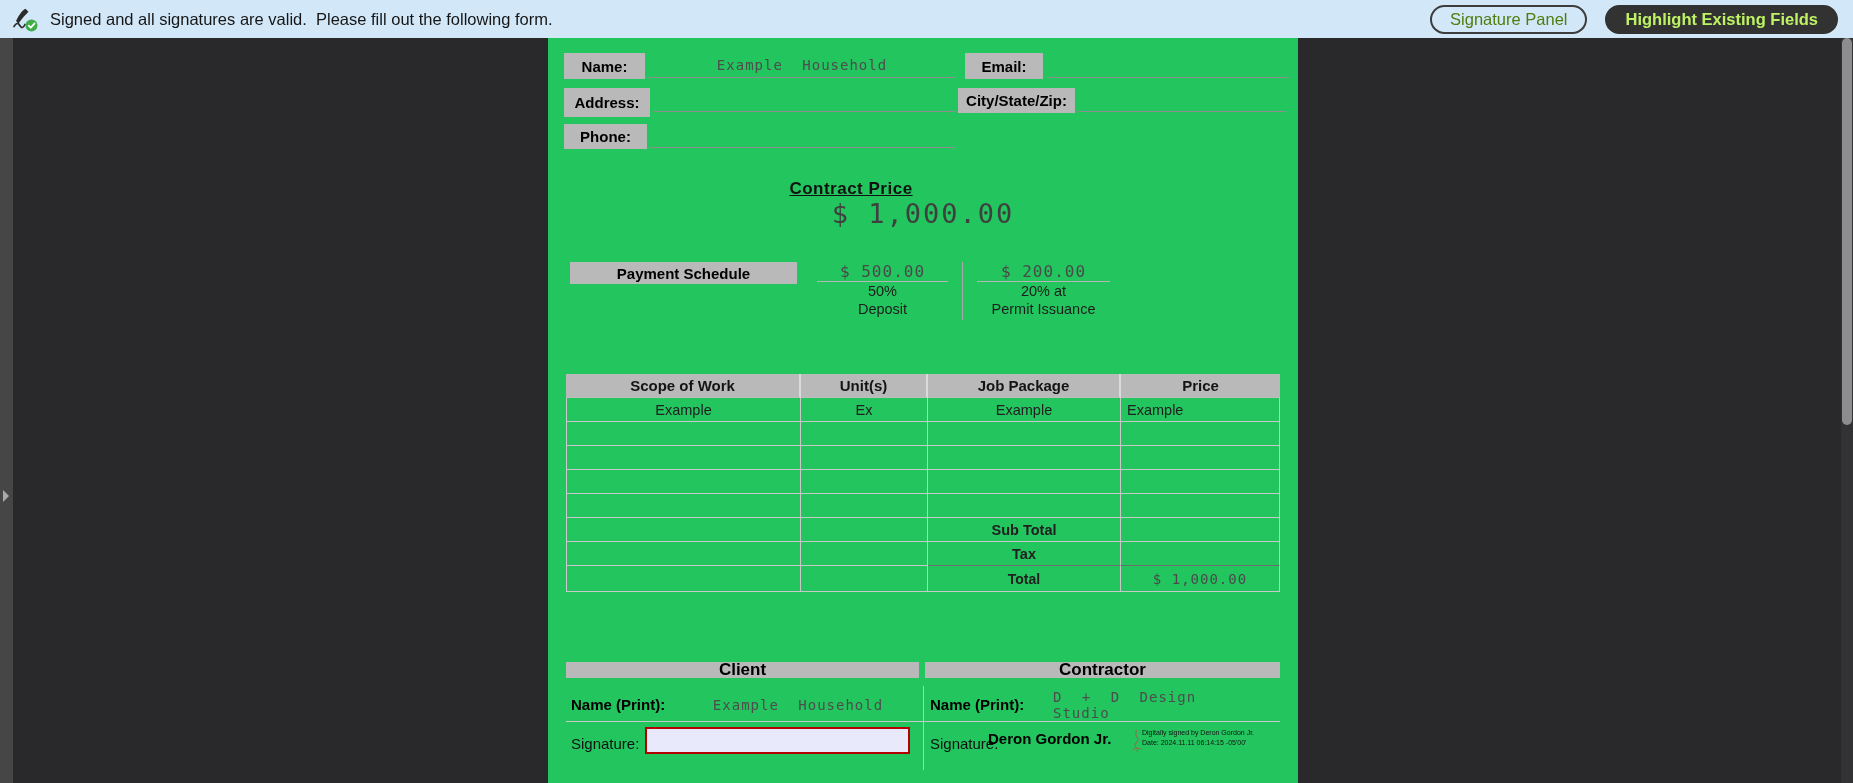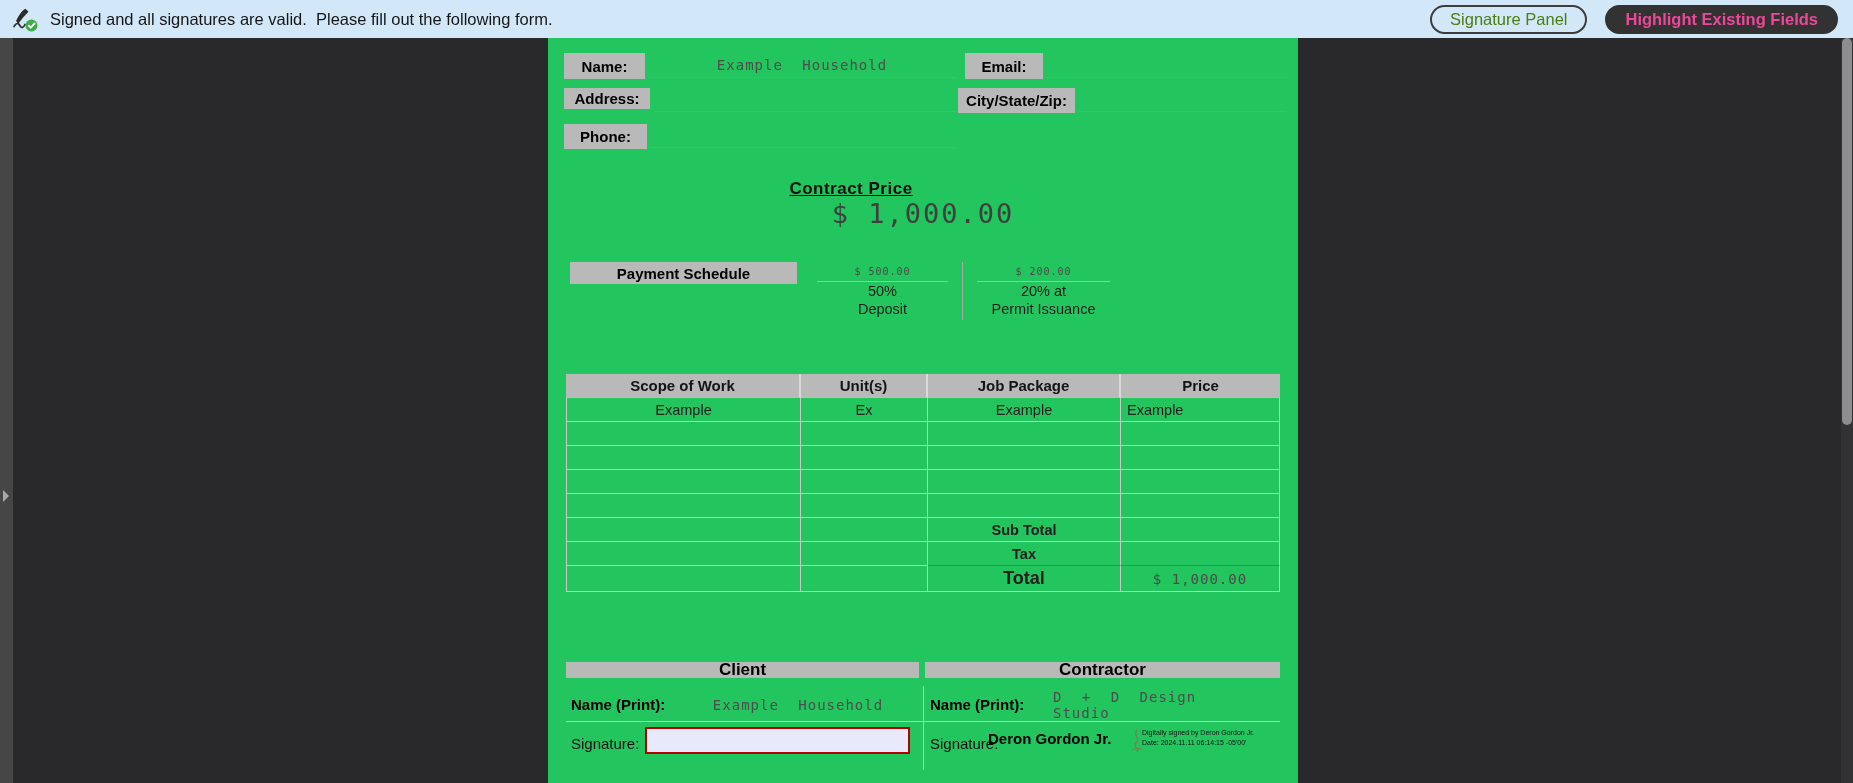--- a/index.html
+++ b/index.html
@@ -10,21 +10,21 @@
 
   
   .notif{left:0;top:0;width:1853px;height:48px;background:#d2e8f8;display:flex;align-items:center;}
   .notif-icon{position:absolute;left:12px;top:6px;width:26px;height:26px;}
   .notif-msg{position:absolute;left:50px;top:0;height:38px;display:flex;align-items:center;
     font-size:16.5px;color:#161616;white-space:pre-wrap;}
   .notif-btns{position:absolute;right:15px;top:0;height:38px;display:flex;align-items:center;gap:18px;}
   .pill{height:29px;border-radius:15px;padding:0 18px;font-size:16.5px;display:flex;align-items:center;
     cursor:pointer;font-family:"Liberation Sans",sans-serif;}
   .pill-outline{background:transparent;border:2px solid #3d3d3d;color:#4d7c0f;}
-  .pill-dark{background:#323232;border:2px solid #323232;color:#ec4899;font-weight:bold;}
+  .pill-dark{background:#323232;border:2px solid #323232;color:#bef264;font-weight:bold;}
 
   
   .left-strip{left:0;top:38px;width:13px;height:745px;background:#464646;}
   .pane-toggle{position:absolute;left:3px;top:452px;width:8px;height:12px;cursor:pointer;}
   .pane-toggle span{display:block;width:0;height:0;border-left:6px solid #a9a9a9;
     border-top:6px solid transparent;border-bottom:6px solid transparent;}
   .doc-area{left:13px;top:38px;width:1828px;height:745px;background:#29292b;}
   .vscroll{left:1841px;top:38px;width:12px;height:745px;background:#323235;}
   .vthumb{position:absolute;left:1px;top:0;width:10px;height:387px;background:#8d8d90;border-radius:5px;}
 
@@ -41,35 +41,35 @@
   .cprice-title{left:0;top:141px;width:606px;text-align:center;font-size:17px;font-weight:bold;}
   .cprice-title span{text-decoration:underline;letter-spacing:.5px;}
   .cprice-amt{left:0;top:160px;width:750px;text-align:center;font-size:27px;color:#3f3f3f;letter-spacing:2px;}
 
   
   .pay-head{left:22px;top:224px;width:227px;height:22px;font-size:15px;}
   .pay-cols{position:absolute;left:255px;top:224px;width:478px;height:58px;display:flex;}
   .pay-col{height:100%;padding-top:0;}
   .pay-col.b{border-left:1px solid #a9a9a9;}
   .pay-amt{height:20px;display:flex;align-items:center;justify-content:center;
-    font-size:10px;letter-spacing:1px;color:#4a4a4a;border-bottom:1px solid #b5b5b5;margin:0 14px;}
+    font-size:16px;letter-spacing:1px;color:#4a4a4a;border-bottom:1px solid #b5b5b5;margin:0 14px;}
   .pay-line{height:18px;display:flex;align-items:center;justify-content:center;font-size:14.5px;color:#1d1d1d;}
 
   
   .sow{position:absolute;left:18px;top:336px;width:714px;}
   .sow-row{display:grid;grid-template-columns:235px 127px 193px 159px;}
   .sow .h{height:24px;background:#b9b9b9;border-right:2px solid #dadada;border-bottom:1px solid #bdbdbd;
     display:flex;align-items:center;justify-content:center;font-size:15px;font-weight:bold;color:#141414;}
   .sow .h:last-child{border-right:none;text-align:right;}
   .sow .c{height:24px;border-right:1px solid #c9c9c9;border-bottom:1px solid #c9c9c9;
     display:flex;align-items:center;justify-content:center;font-size:14.5px;color:#202020;}
   .sow .c.first{border-left:1px solid #c9c9c9;}
   .sow .c.left{justify-content:flex-start;padding-left:6px;}
   .sow .c.sum{font-weight:bold;}
-  .sow .c.total-lbl{font-weight:bold;font-size:18px;}
+  .sow .c.total-lbl{font-weight:bold;font-size:14px;}
   .sow .c.darkline{border-bottom-color:#6e6e6e;}
   .sow .c.tall{height:26px;}
   .sow .c .val-money{font-size:14px;letter-spacing:1px;color:#4a4a4a;}
 
   
   .sig-head{height:16px;font-size:17px;font-weight:bold;}
   .sig-divider{left:375px;top:648px;width:1px;height:84px;background:#c2c2c2;}
   .sig-hline{left:18px;top:683px;width:714px;height:1px;background:#c8c8c8;}
   .lbl-bold{font-size:15px;font-weight:bold;color:#000;}
   .lbl-reg{font-size:15px;color:#111;}
@@ -105,21 +105,21 @@
 
   <div class="abs doc-area">
 
     <div class="page">
 
       <div class="glabel" style="left:16px;top:15px;width:81px;height:26px;">Name:</div>
       <div class="abs uline fieldval mono val-text" style="left:100px;top:15px;width:308px;height:25px;">Example Household</div>
       <div class="glabel" style="left:417px;top:15px;width:78px;height:26px;">Email:</div>
       <div class="abs uline fieldval mono val-text" style="left:499px;top:15px;width:242px;height:25px;"></div>
 
-      <div class="glabel" style="left:16px;top:50px;width:86px;height:21px;">Address:</div>
+      <div class="glabel" style="left:16px;top:50px;width:86px;height:29px;">Address:</div>
       <div class="abs uline fieldval mono val-text" style="left:106px;top:50px;width:302px;height:24px;"></div>
       <div class="glabel" style="left:410px;top:50px;width:117px;height:25px;">City/State/Zip:</div>
       <div class="abs uline fieldval mono val-text" style="left:530px;top:50px;width:208px;height:24px;"></div>
 
       <div class="glabel" style="left:16px;top:86px;width:83px;height:25px;">Phone:</div>
       <div class="abs uline fieldval mono val-text" style="left:102px;top:86px;width:306px;height:24px;"></div>
 
       <div class="abs cprice-title">
         <span>Contract Price</span>
       </div>

